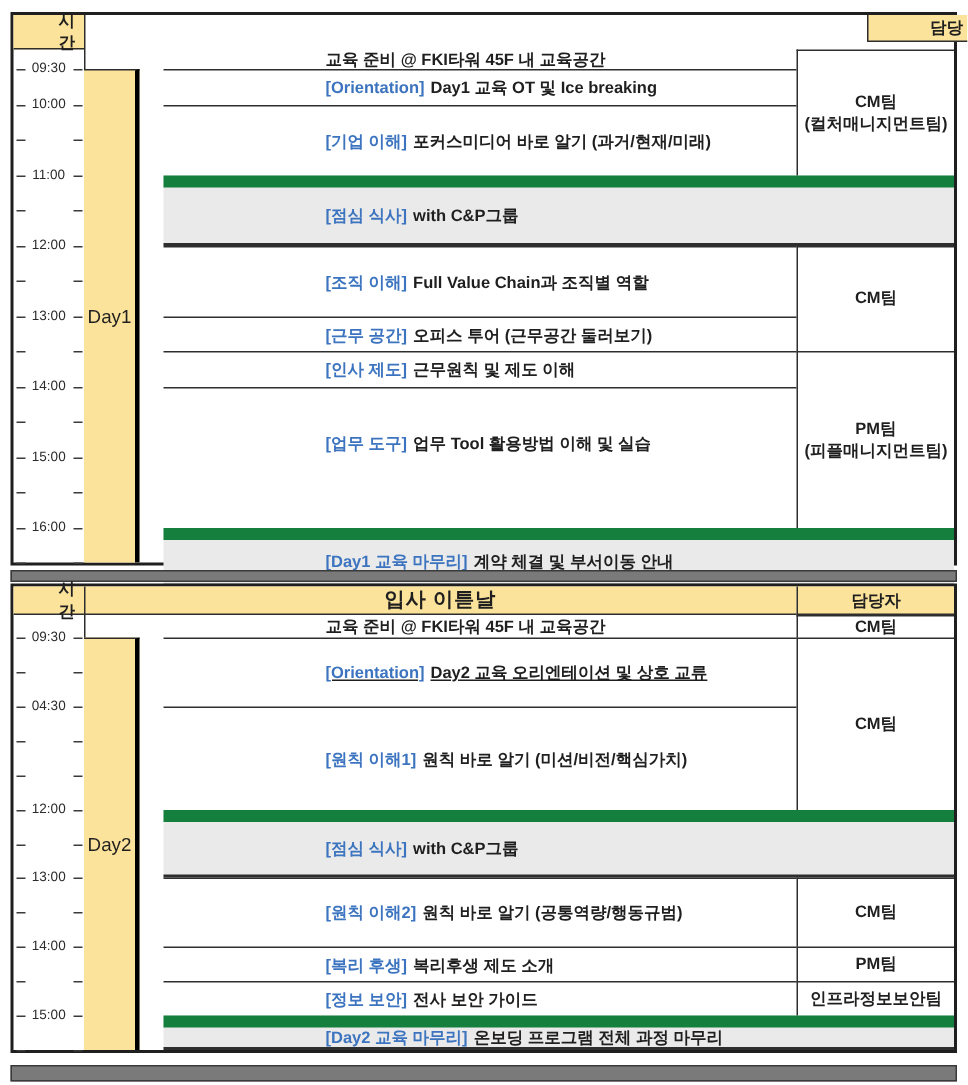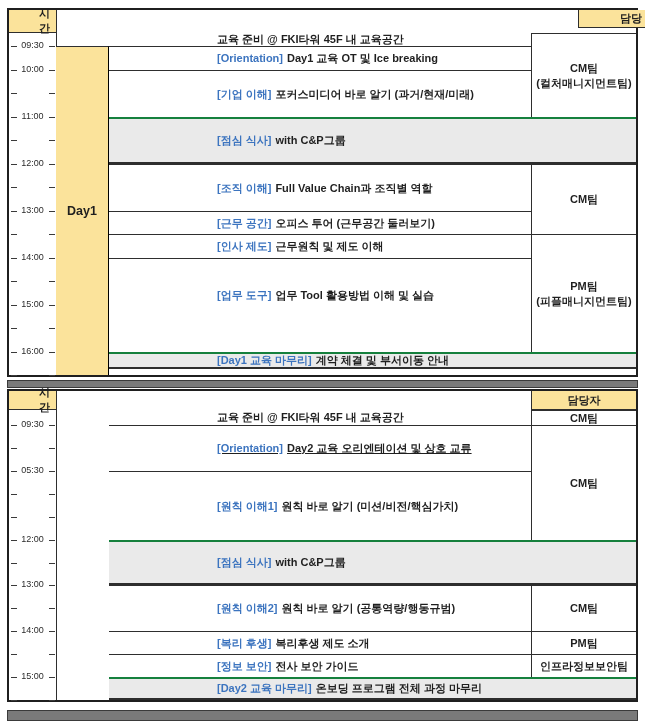--- a/index.html
+++ b/index.html
@@ -7,30 +7,30 @@
     position:relative;width:645px;height:723px;background:#ffffff;overflow:hidden;
     font-family:"Liberation Sans","DejaVu Sans",sans-serif;color:var(--ink,#1f1f1f);
   }
   .tbl{position:absolute;left:7px;width:631px;border:2px solid #1f1f1f;background:#fff;box-sizing:border-box;}
   .hdr-cell{position:absolute;top:0;background:var(--yellow,#fbe39b);display:flex;align-items:center;justify-content:center;
     font-weight:bold;border-bottom:1px solid #2e2e2e;box-sizing:border-box;}
   .hdr-time{left:0;width:47px;font-size:11px;padding-left:30px;}
   .hdr-title{left:47px;width:475px;font-size:13.5px;letter-spacing:.5px;}
   .hdr-staff{left:522px;width:105px;font-size:11px;border-left:1px solid #2e2e2e;}
   .vline-time{position:absolute;left:47px;top:0;bottom:0;width:0;border-left:1px solid #2e2e2e;}
-  .daycol{position:absolute;left:47px;width:53px;background:var(--yellow,#fbe39b);
-    border-top:1px solid #2e2e2e;border-right:1px solid #000000;box-sizing:border-box;
-    display:flex;align-items:center;justify-content:center;font-weight:bold;font-size:12.5px;}
+  .daycol{position:absolute;left:47px;width:37px;background:var(--yellow,#fbe39b);
+    border-top:1px solid #2e2e2e;border-right:3px solid #000000;box-sizing:border-box;
+    display:flex;align-items:center;justify-content:center;font-weight:normal;font-size:12.5px;}
   .prep-row{position:absolute;left:47px;width:475px;display:flex;align-items:center;box-sizing:border-box;
     font-weight:bold;font-size:11px;}
   .prep-row .txt{padding-left:161px;white-space:nowrap;}
   .session{position:absolute;left:100px;display:flex;align-items:center;box-sizing:border-box;
     border-top:1px solid #2e2e2e;font-weight:bold;font-size:11px;background:transparent;white-space:nowrap;}
   .session .txt{padding-left:108px;}
-  .session.shaded{background:var(--gray,#eaeaea);border-top:2px solid #15803d;border-bottom:2px solid #2e2e2e;}
+  .session.shaded{background:var(--gray,#eaeaea);border-top:8px solid #15803d;border-bottom:2px solid #2e2e2e;}
   .session .tag{color:var(--blue,#3c74bf);margin-right:4px;}
   .staff-cell{position:absolute;left:522px;width:105px;box-sizing:border-box;border-left:1px solid #2e2e2e;border-top:1px solid #2e2e2e;
     display:flex;align-items:center;justify-content:center;text-align:center;font-weight:bold;font-size:11px;
     white-space:pre-line;line-height:1.3;}
   .tick{position:absolute;height:0;border-top:1px solid #3a3a3a;}
   .tick.left{left:2px;width:6px;}
   .tick.right{left:40px;width:6px;}
   .tlabel{position:absolute;left:0;width:47px;text-align:center;font-size:9px;font-weight:500;color:#2b2b2b;}
   .bar{position:absolute;left:7px;width:631px;background:var(--bar,#7a7a7a);border:1px solid #3a3a3a;box-sizing:border-box;}
 </style>
@@ -100,49 +100,51 @@
         </div>
         <div class="session" style="top: 201px; height: 23px; width: 422px;">
           <span class="txt"><span class="tag">[근무 공간]</span><span>오피스 투어 (근무공간 둘러보기)</span></span>
         </div>
         <div class="session" style="top: 224px; height: 24px; width: 422px;">
           <span class="txt"><span class="tag">[인사 제도]</span><span>근무원칙 및 제도 이해</span></span>
         </div>
         <div class="session" style="top: 248px; height: 74px; width: 422px;">
           <span class="txt"><span class="tag">[업무 도구]</span><span>업무 Tool 활용방법 이해 및 실습</span></span>
         </div>
-        <div class="session shaded" style="top: 342px; height: 17px; width: 527px;">
+        <div class="session shaded" style="top: 342px; height: 39px; width: 527px;">
           <span class="txt"><span class="tag">[Day1 교육 마무리]</span><span>계약 체결 및 부서이동 안내</span></span>
         </div>
         <div class="staff-cell" style="top: 23px; height: 84px;">CM팀
 (컬처매니지먼트팀)</div>
         <div class="staff-cell" style="top: 154px; height: 70px;">CM팀</div>
         <div class="staff-cell" style="top: 224px; height: 118px;">PM팀
 (피플매니지먼트팀)</div>
       </div>
   </section>
 
   <div class="bar" style="top:380px;height:8px;"></div>
 
   <section class="tbl" id="tbl1" style="top:389px;height:313px;">
     <div class="hdr-cell hdr-time" style="height: 19px;">시간</div>
+    <div class="hdr-cell hdr-title" style="height: 19px;">입사 이튿날</div>
     <div class="hdr-cell hdr-staff" style="height: 19px;">담당자</div>
     <div class="vline-time"></div>
+    <div class="daycol" id="daycol1" style="top: 34px; height: calc(100% - 34px);">Day2</div>
     <div class="prep-row" id="prep1" style="top: 19px; height: 15px;">
       <span class="txt">교육 준비 @ FKI타워 45F 내 교육공간</span>
     </div>
     <div id="dyn1">
         <div class="tick left" style="top: 34px;"></div>
         <div class="tick right" style="top: 34px;"></div>
         <div class="tlabel" style="top: 28px;">09:30</div>
         <div class="tick left" style="top: 57px;"></div>
         <div class="tick right" style="top: 57px;"></div>
         <div class="tick left" style="top: 80px;"></div>
         <div class="tick right" style="top: 80px;"></div>
-        <div class="tlabel" style="top: 74px;">05:30</div>
+        <div class="tlabel" style="top: 74px;">04:30</div>
         <div class="tick left" style="top: 103px;"></div>
         <div class="tick right" style="top: 103px;"></div>
         <div class="tick left" style="top: 126px;"></div>
         <div class="tick right" style="top: 126px;"></div>
         <div class="tick left" style="top: 149px;"></div>
         <div class="tick right" style="top: 149px;"></div>
         <div class="tlabel" style="top: 143px;">12:00</div>
         <div class="tick left" style="top: 172px;"></div>
         <div class="tick right" style="top: 172px;"></div>
         <div class="tick left" style="top: 194px;"></div>

